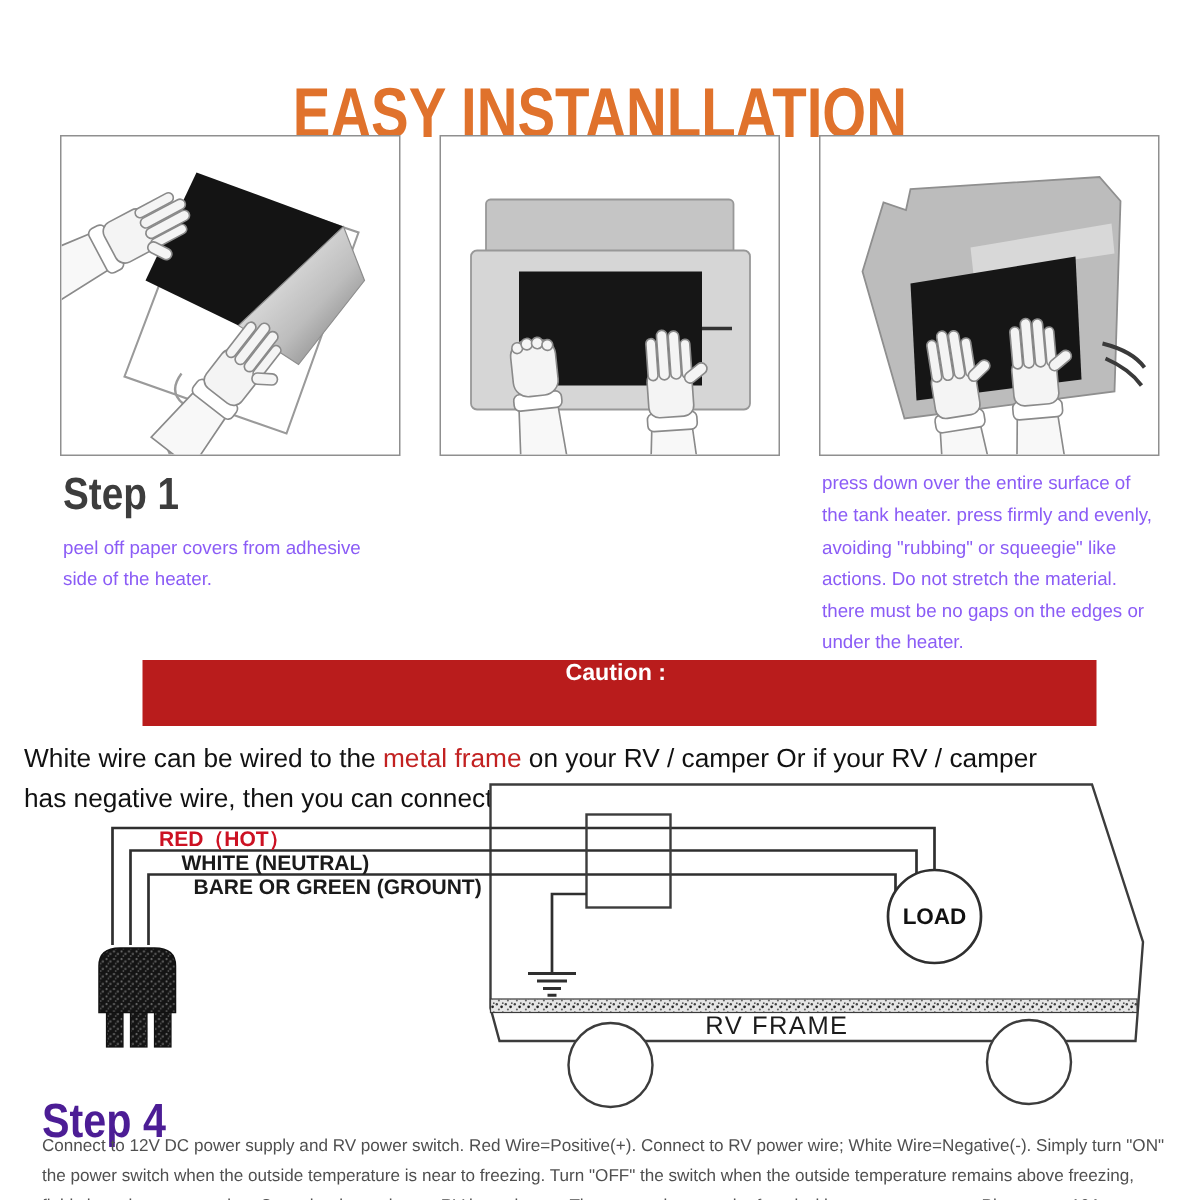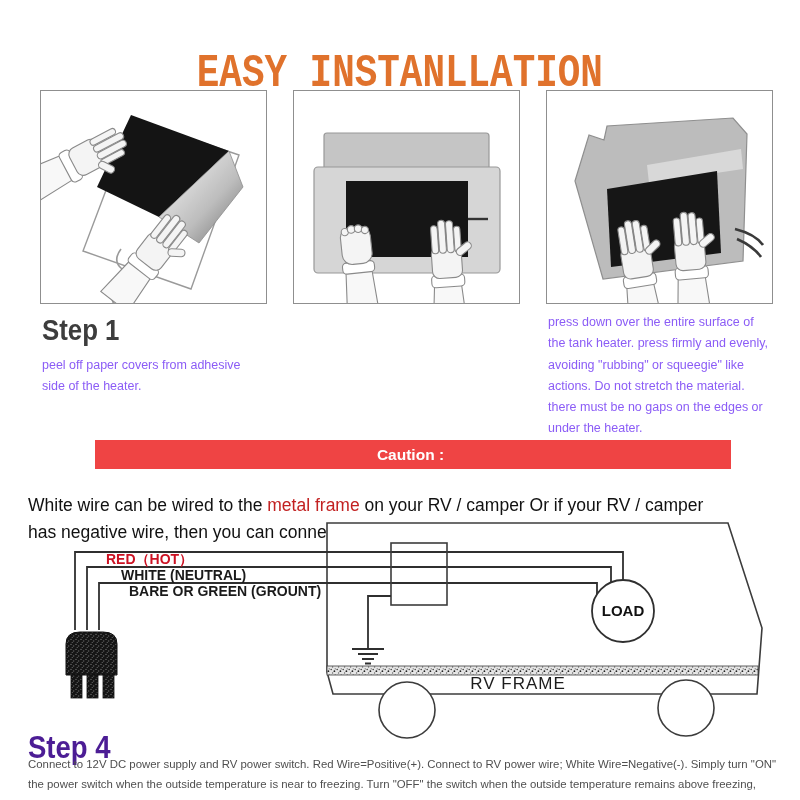--- a/index.html
+++ b/index.html
@@ -1,34 +1,34 @@
 <!DOCTYPE html>
 <html><head>
 <meta charset="utf-8">
 <style>
   html,body{margin:0;padding:0;background:#fff;}
   .page{position:relative;width:800px;height:800px;background:#fff;overflow:hidden;
         font-family:"Liberation Sans", sans-serif;color:#222;}
   
   .title{position:absolute;top:16px;left:0;width:800px;text-align:center;
-         font-size:47px;font-weight:800;color:#e0722c;white-space:nowrap;font-family:Liberation Mono, monospace;}
+         font-size:47px;font-weight:800;color:#e0722c;white-space:nowrap;}
   .title span{display:inline-block;transform:scaleX(.8);transform-origin:center;letter-spacing:0px;}
   
   .step-col{position:absolute;top:90px;width:209px;}
   .col1{left:40px}.col2{left:293px}.col3{left:546px}
   .illus{width:225px;height:212px;border:1px solid #8f8f8f;background:#fff;overflow:hidden;}
   .step-heading{margin:9px 0 0 2px;font-size:30px;font-weight:800;color:#3d3d3d;white-space:nowrap;}
   .step-heading span{display:inline-block;transform:scaleX(.86);transform-origin:left;}
   .step-desc{margin:8px 0 0 2px;font-size:12.5px;line-height:1.7;color:#8b5cf6;width:222px;}
   
-  .caution-bar{position:absolute;left:95px;top:440px;width:636px;height:29px;background:#ef4444;
-               color:#fff;font-size:15.5px;display:flex;align-items:center;justify-content:center;}
+  .caution-bar{position:absolute;left:95px;top:440px;width:636px;height:44px;background:#b91c1c;
+               color:#fff;font-size:15.5px;display:flex;justify-content:center;}
   .caution-label{font-weight:700;margin-right:5px;}
   
-  .wiring-note{position:absolute;left:28px;top:474px;width:740px;font-size:17.5px;
+  .wiring-note{position:absolute;left:16px;top:474px;width:740px;font-size:17.5px;
                line-height:1.55;color:#111;}
   .hl-red{color:#c22121;}
   
   .diagram{position:absolute;left:0;top:518px;width:800px;height:224px;}
   
   .step4-heading{position:absolute;left:28px;top:702px;font-size:32px;font-weight:800;color:#4c1d95;white-space:nowrap;text-align:center;}
   .step4-heading span{display:inline-block;transform:scaleX(.86);transform-origin:left;}
   .bottom-text{position:absolute;left:28px;top:744px;width:752px;font-size:11.4px;
                line-height:1.73;color:#4f4f4f;}
   svg text{font-family:"Liberation Sans", sans-serif;}

